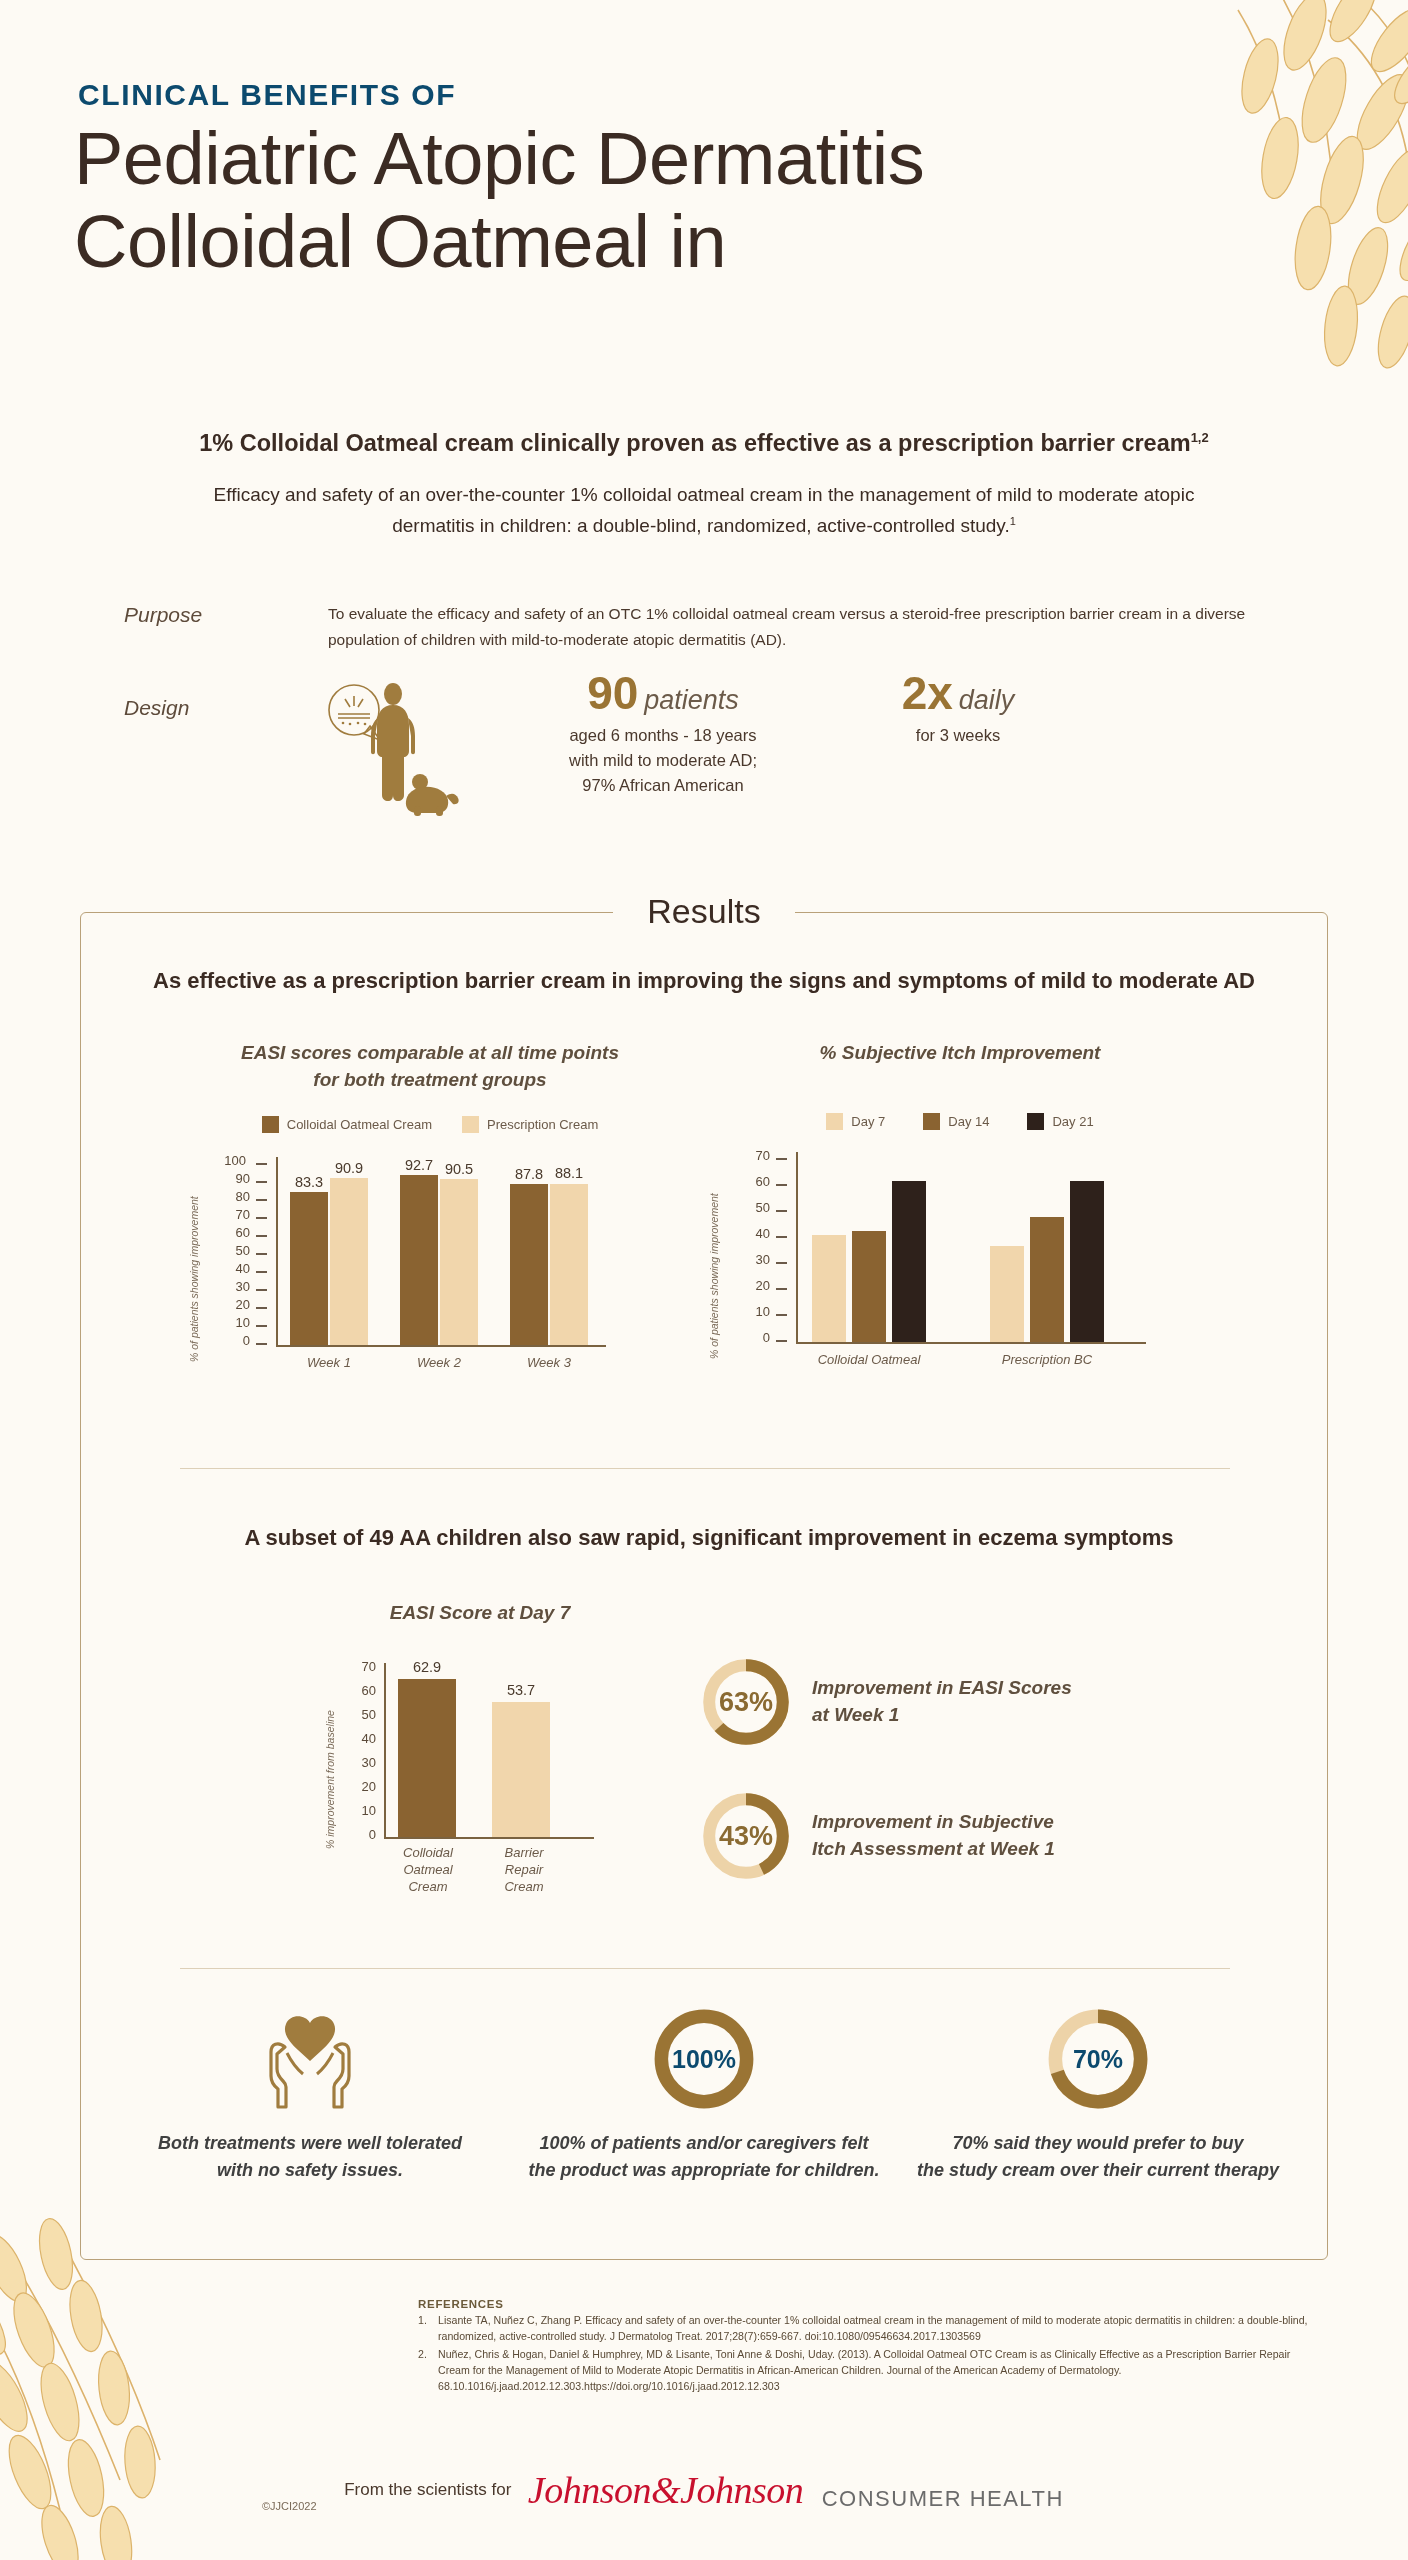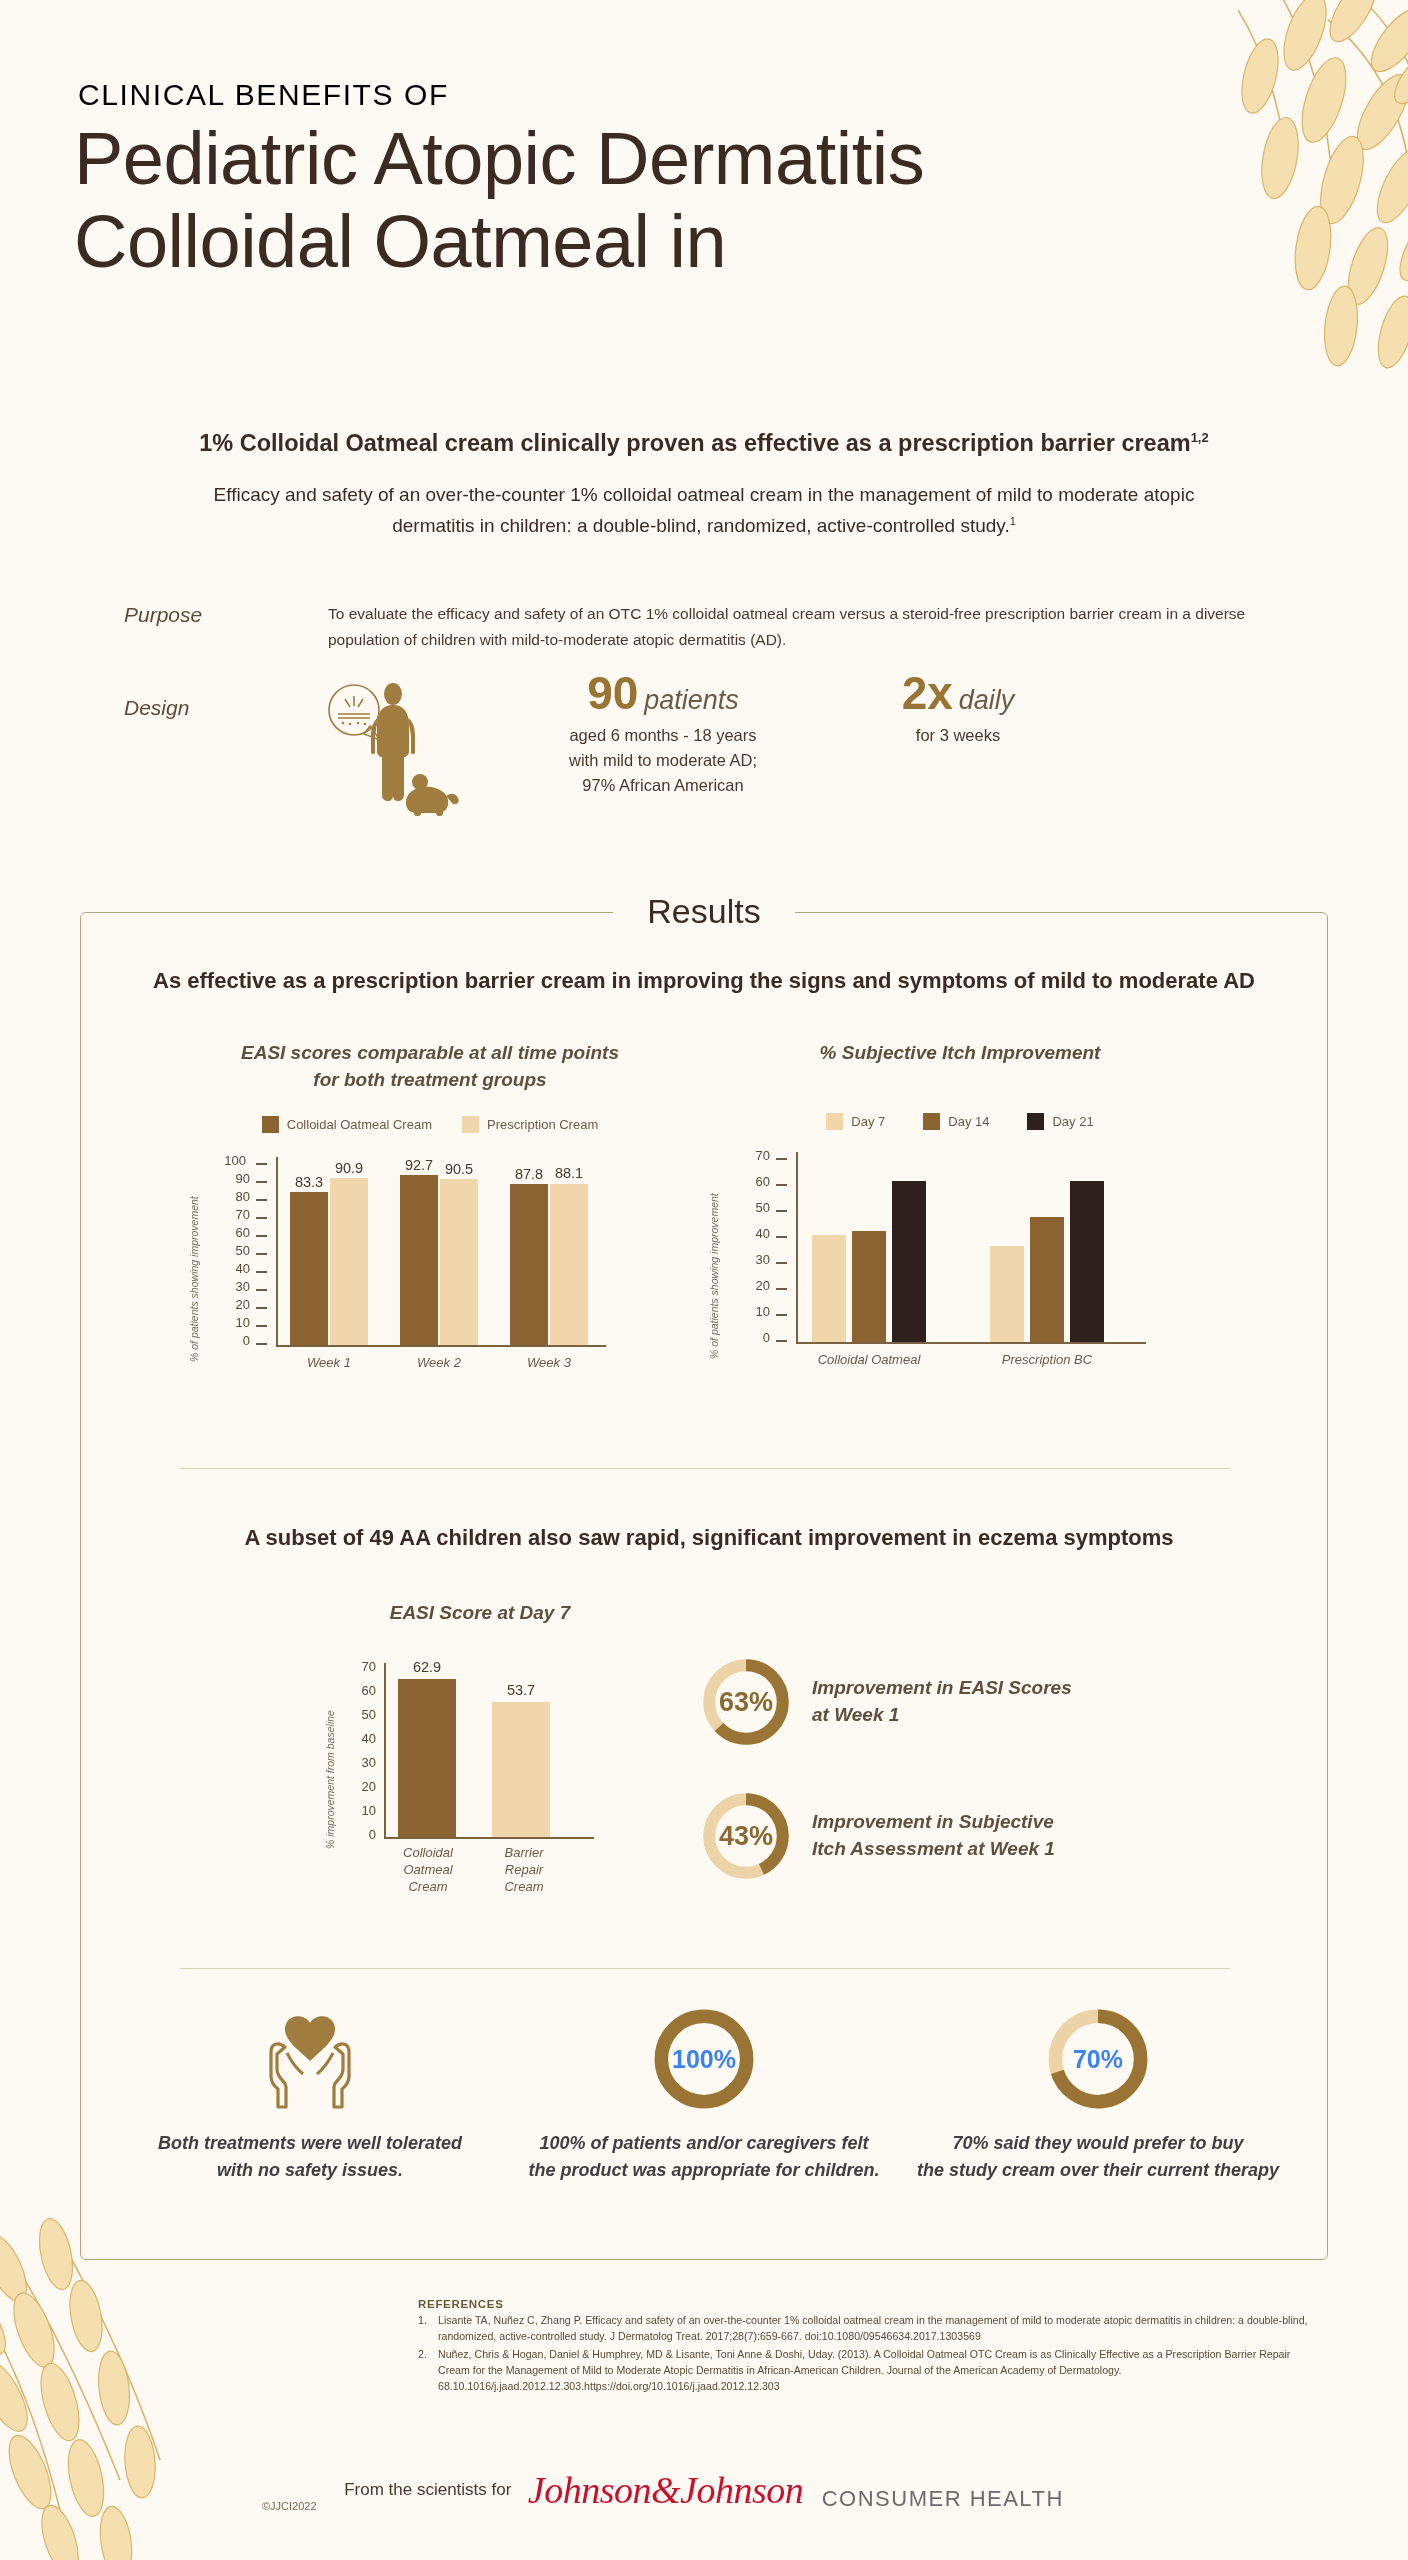--- a/index.html
+++ b/index.html
@@ -13,21 +13,21 @@
   }
   .page { position: relative; width: 1408px; height: 2560px; background: #fdfaf4; }
 
   
   .oat-top { position: absolute; top: -20px; right: -20px; width: 620px; height: 420px; pointer-events: none; }
   .oat-bottom { position: absolute; bottom: -10px; left: -40px; width: 420px; height: 360px; pointer-events: none; }
 
   
   .kicker {
     position: absolute; left: 78px; top: 78px;
-    font-size: 30px; letter-spacing: 1.6px; color: #000000; font-weight: 400;
+    font-size: 30px; letter-spacing: 1.6px; color: #0c4a6e; font-weight: 700;
   }
   .title {
     position: absolute; left: 74px; top: 118px; width: 1100px;
     font-size: 74px; line-height: 1.12; font-weight: 300; color: #3b2b23;
     letter-spacing: -0.5px;
   }
 
   
   .claim {
     position: absolute; left: 0; top: 430px; width: 1408px; text-align: center;
@@ -113,21 +113,21 @@
   }
   .donut-text { font-size: 19px; font-style: italic; font-weight: 700; color: #5f4f3e; line-height: 1.4; }
 
   
   .card { position: absolute; width: 400px; text-align: center; }
   .card-icon { height: 118px; display: flex; align-items: center; justify-content: center; }
   .card-text { margin-top: 12px; font-size: 18px; font-style: italic; font-weight: 700; color: #404040; line-height: 1.48; }
   .ring-big { position: relative; width: 104px; height: 104px; }
   .ring-big-pct {
     position: absolute; inset: 0; display: flex; align-items: center; justify-content: center;
-    font-size: 25px; font-weight: 700; color: #3b82f6; text-align: center;
+    font-size: 25px; font-weight: 700; color: #0c4a6e; text-align: center;
   }
 
   
   .refs { position: absolute; left: 418px; top: 2298px; width: 900px; }
   .refs-h { font-size: 11.5px; font-weight: 700; letter-spacing: 0.7px; color: #6b5a3a; }
   .ref-item { display: flex; gap: 7px; font-size: 10.6px; line-height: 1.48; color: #5a4a36; margin-top: 3px; }
   .ref-num { width: 13px; flex: 0 0 13px; text-align: left; }
 
   
   .footer-line { position: absolute; left: 0; top: 2468px; width: 1408px; text-align: center; }

